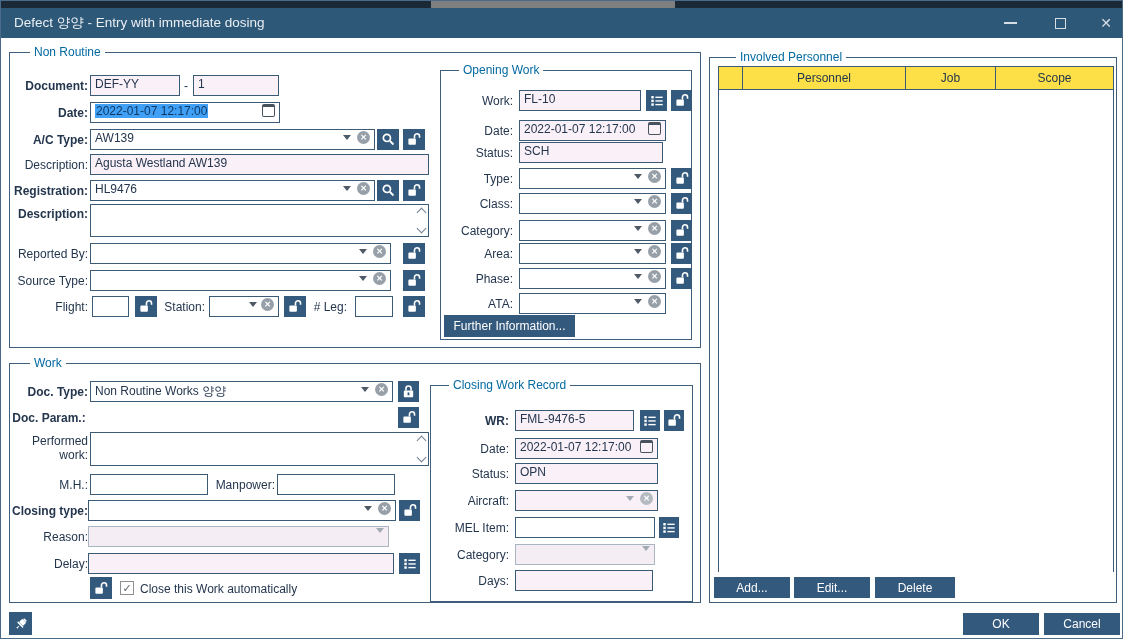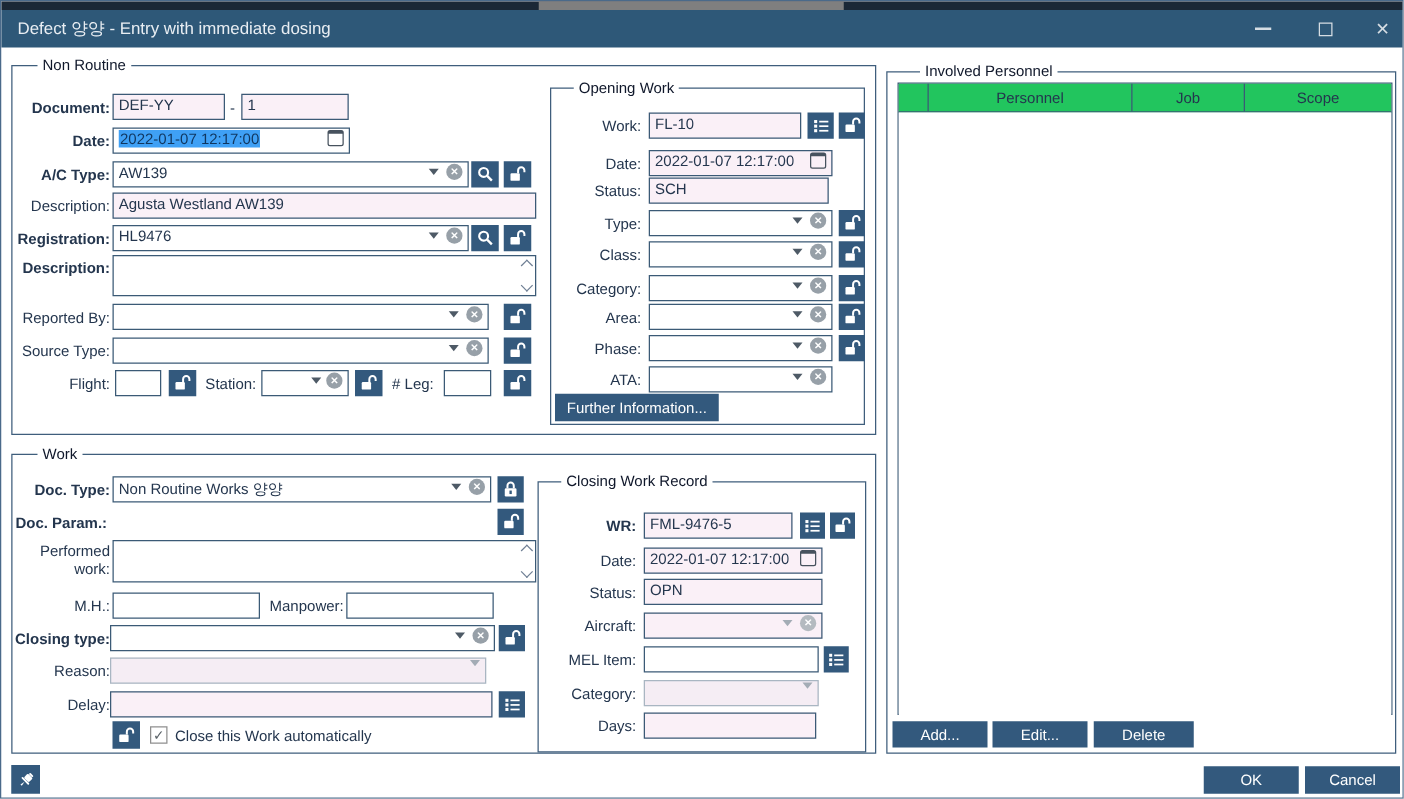--- a/index.html
+++ b/index.html
@@ -10,21 +10,21 @@
   
   .titlebar{position:absolute;left:0;top:7px;width:1123px;height:30px;background:#2e5878;display:flex;align-items:center;}
   .title{color:#e9eef3;font-size:13.5px;padding-left:13px;}
   .winctl{position:absolute;top:7px;height:30px;width:32px;display:flex;align-items:center;justify-content:center;cursor:pointer;}
   .ctl-min-glyph{width:13px;height:2px;background:#d6dde3;}
   .ctl-max-glyph{width:11px;height:11px;border:1.5px solid #d6dde3;box-sizing:border-box;}
   .ctl-close-glyph{color:#d6dde3;font-size:14px;line-height:14px;}
   .ctl-close-glyph::before{content:"\2715";}
   
   .grp{position:absolute;border:1px solid #3f5e7c;box-sizing:border-box;}
-  .legend{position:absolute;top:-8px;background:#ffffff;padding:0 4px;font-size:12px;color:#0f172a;white-space:nowrap;line-height:15px;}
+  .legend{position:absolute;top:-8px;background:#ffffff;padding:0 4px;font-size:12px;color:#0369a1;white-space:nowrap;line-height:15px;}
   
   .lbl{position:absolute;font-size:12px;color:#24364e;text-align:right;line-height:14px;}
   .b{font-weight:bold;}
   
   .fld{position:absolute;height:21px;border:1px solid #3b5a76;background:#ffffff;font-size:12px;color:#24364e;
        padding:1px 4px;box-sizing:border-box;display:flex;align-items:flex-start;overflow:hidden;white-space:nowrap;}
   .ro{background:#faf0f7;}
   .dis{background:#f5edf4;border-color:#a9b6c2;}
   .val{overflow:hidden;white-space:nowrap;}
   .tail{margin-left:auto;display:flex;align-items:center;gap:6px;flex-shrink:0;padding-left:4px;}
@@ -45,21 +45,21 @@
   .sqbtn svg{display:block;}
   
   .btn{position:absolute;background:#33597d;color:#ffffff;font-size:12px;display:flex;align-items:center;justify-content:center;cursor:pointer;box-sizing:border-box;}
   
   .cb{position:absolute;width:14px;height:14px;border:1px solid #8f8f8f;background:#fff;box-sizing:border-box;
       display:flex;align-items:center;justify-content:center;color:#5a6268;font-size:11px;cursor:pointer;}
   .cb.checked::before{content:"\2713";}
   .cb-lbl{position:absolute;font-size:12px;color:#24364e;text-align:left;}
   
   .tbl{position:absolute;border:1px solid #3b5a76;box-sizing:border-box;background:#fff;}
-  .thead{display:flex;height:22px;border-bottom:1px solid #3b5a76;background:#22c55e;}
+  .thead{display:flex;height:22px;border-bottom:1px solid #3b5a76;background:#fde047;}
   .th{box-sizing:border-box;border-right:1px solid #3b5a76;font-size:12px;color:#24364e;display:flex;align-items:center;justify-content:center;}
   .th:last-child{border-right:none;}
   .tbody{background:#ffffff;}
 </style>
 </head>
 <body>
 
 <div id="win">
 
   <div class="topstrip">

